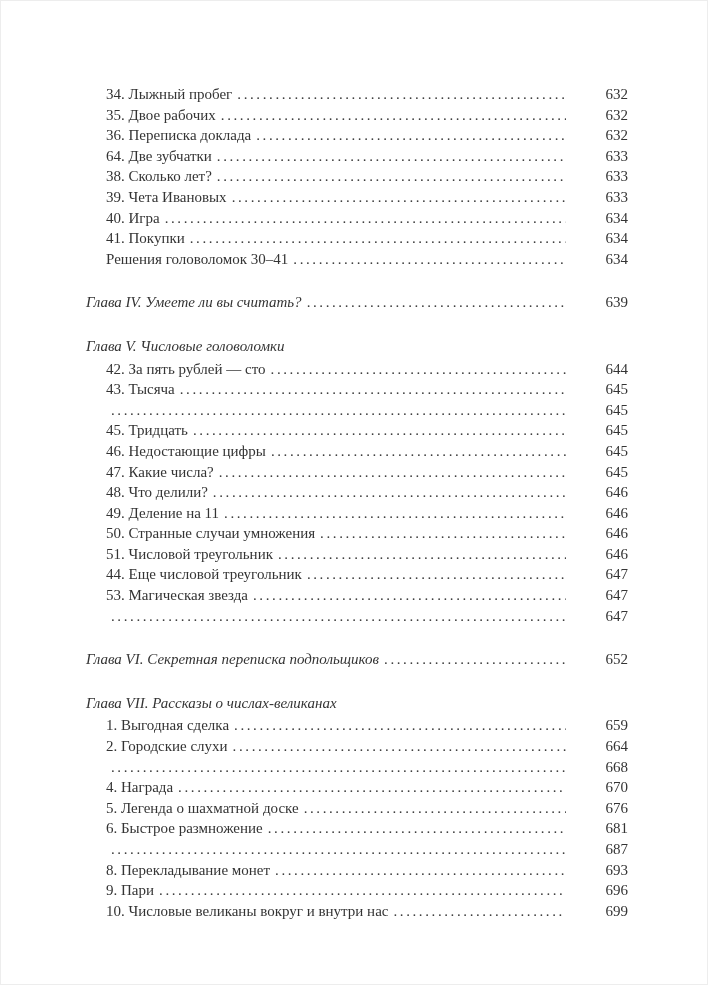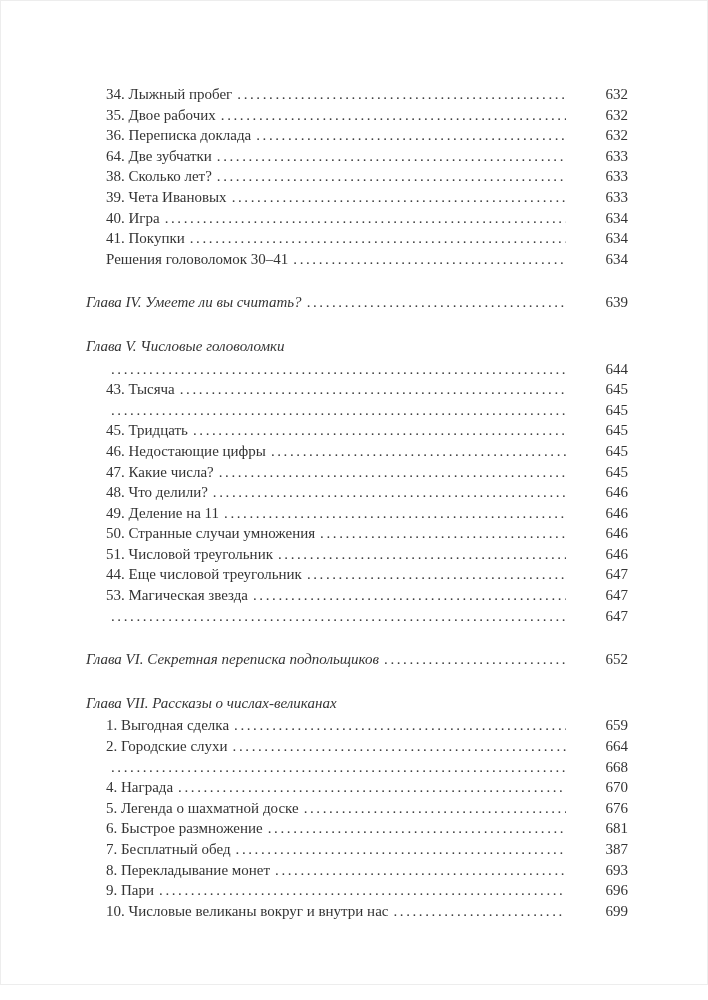--- a/index.html
+++ b/index.html
@@ -116,20 +116,21 @@
           <span class="title">Глава IV. Умеете ли вы считать?</span>
           <span class="dots">................................................................................................................................................................</span>
           <span class="pagenum">639</span>
         </div>
       </div>
       <div class="toc-section">
         <div class="toc-row chapter">
           <span class="title">Глава V. Числовые головоломки</span>
         </div>
         <div class="toc-row entry">
+          <span class="title">42. За пять рублей — сто</span>
           <span class="dots">................................................................................................................................................................</span>
           <span class="pagenum">644</span>
         </div>
         <div class="toc-row entry">
           <span class="title">43. Тысяча</span>
           <span class="dots">................................................................................................................................................................</span>
           <span class="pagenum">645</span>
         </div>
         <div class="toc-row entry">
           <span class="dots">................................................................................................................................................................</span>
@@ -219,23 +220,22 @@
           <span class="title">5. Легенда о шахматной доске</span>
           <span class="dots">................................................................................................................................................................</span>
           <span class="pagenum">676</span>
         </div>
         <div class="toc-row entry">
           <span class="title">6. Быстрое размножение</span>
           <span class="dots">................................................................................................................................................................</span>
           <span class="pagenum">681</span>
         </div>
         <div class="toc-row entry">
-          <span class="title">7. Бесплатный обед</span>
-          <span class="dots">................................................................................................................................................................</span>
-          <span class="pagenum">387</span>
+          <span class="dots">................................................................................................................................................................</span>
+          <span class="pagenum">687</span>
         </div>
         <div class="toc-row entry">
           <span class="title">8. Перекладывание монет</span>
           <span class="dots">................................................................................................................................................................</span>
           <span class="pagenum">693</span>
         </div>
         <div class="toc-row entry">
           <span class="title">9. Пари</span>
           <span class="dots">................................................................................................................................................................</span>
           <span class="pagenum">696</span>

